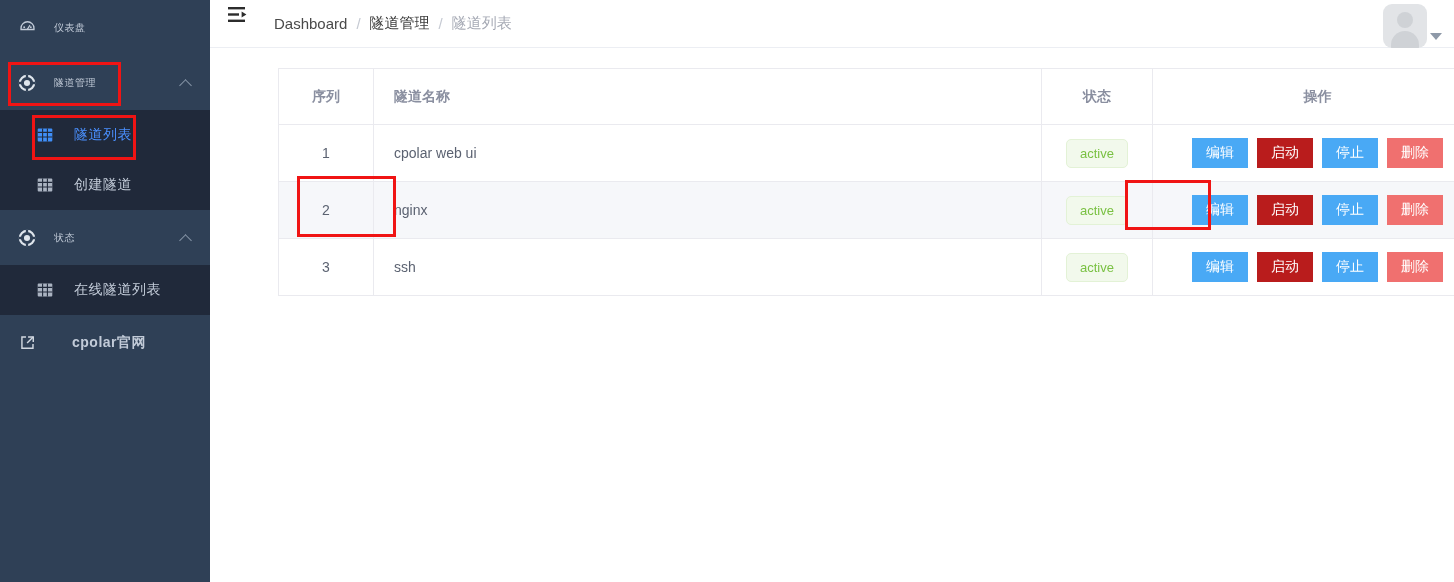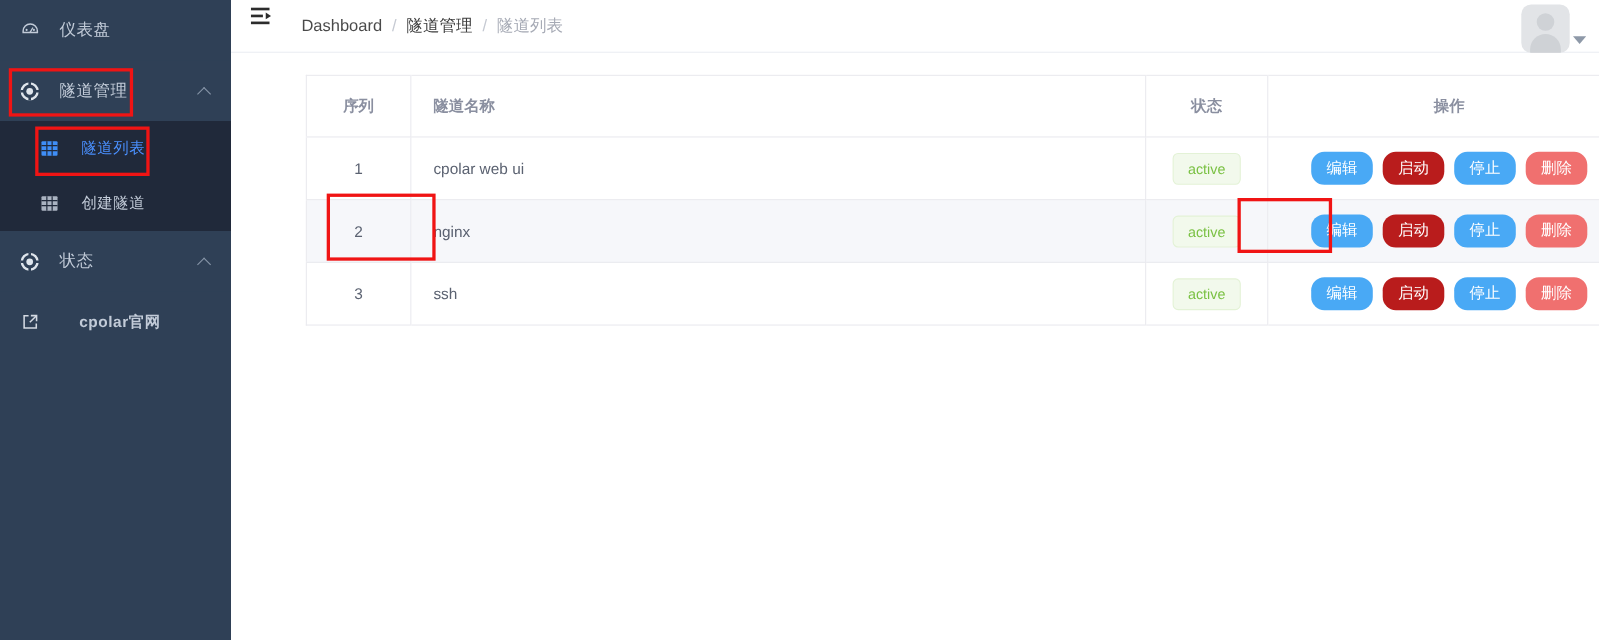--- a/index.html
+++ b/index.html
@@ -17,21 +17,21 @@
     background: #2f4056;
     flex: 0 0 210px;
     position: relative;
     overflow: hidden;
   }
   .nav-group-header {
     height: 55px;
     display: flex; align-items: center;
     padding-left: 18px; padding-right: 18px;
     color: #c2cbd8;
-    font-size: 15px;
+    font-size: 10px;
     cursor: pointer;
     position: relative;
     background: #2f4056;
   }
   .nav-group-header .nav-label { flex: 1; margin-left: 18px; letter-spacing: .5px; }
   .nav-ico {
     width: 18px; height: 18px;
     display: inline-flex; align-items: center; justify-content: center;
     flex: 0 0 18px;
   }
@@ -179,21 +179,21 @@
     background: #f2f9ec;
     border: 1px solid #e3f2d6;
     border-radius: 5px;
     line-height: 1;
   }
   .btn-group { display: flex; justify-content: center; gap: 9px; }
   .btn {
     display: inline-flex; align-items: center; justify-content: center;
     min-width: 56px; height: 30px;
     padding: 0 10px;
-    border: none; border-radius: 12px;
+    border: none; border-radius: 0;
     color: #fff; font-size: 14px;
     font-family: "Liberation Sans", "DejaVu Sans", sans-serif;
     cursor: pointer;
   }
   .btn.blue  { background: #49a9f5; }
   .btn.green { background: #b91c1c; }
   .btn.red   { background: #f0706f; }
 
   
   .annot {
@@ -261,20 +261,29 @@
           <circle cx="10" cy="10" r="8" fill="none" stroke="#dfe5ec" stroke-width="2.4"></circle>
           <circle cx="10" cy="10" r="3.4" fill="#dfe5ec"></circle>
           <path d="M10 0.6 L10 4.4 M10 15.6 L10 19.4 M0.6 10 L4.4 10 M15.6 10 L19.4 10" stroke="#2f4056" stroke-width="2.6"></path>
         </svg>
       </span>
       <span class="nav-label">状态</span>
       <span class="chev"></span>
     </div>
 
     <div class="submenu">
+      <div class="sub-item">
+        <span class="nav-ico">
+          <svg width="16" height="16" viewBox="0 0 16 16">
+            <rect x="0.7" y="1.4" width="14.6" height="13.2" rx="1" fill="#aab3c1"></rect>
+            <path d="M0.7 5.4 H15.3 M0.7 10 H15.3 M5.6 1.4 V14.6 M10.4 1.4 V14.6" stroke="#20293a" stroke-width="1.1"></path>
+          </svg>
+        </span>
+        <span class="nav-label">在线隧道列表</span>
+      </div>
     </div>
 
     <div class="ext-row">
       <span class="nav-ico">
         <svg width="17" height="17" viewBox="0 0 18 18">
           <path d="M7.4 3.2 H3.1 V15.1 H14.8 V10.7" fill="none" stroke="#d3d9e2" stroke-width="1.5"></path>
           <path d="M9.6 3.1 H15.1 V8.5" fill="none" stroke="#d3d9e2" stroke-width="1.5"></path>
           <path d="M15.0 3.2 L8.6 9.5" stroke="#d3d9e2" stroke-width="1.5"></path>
         </svg>
       </span>

